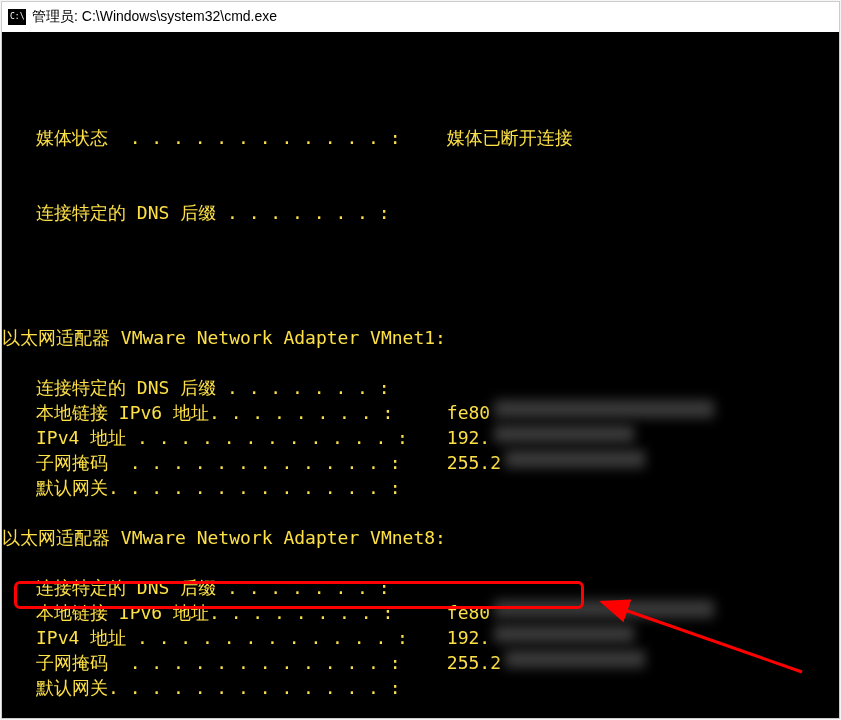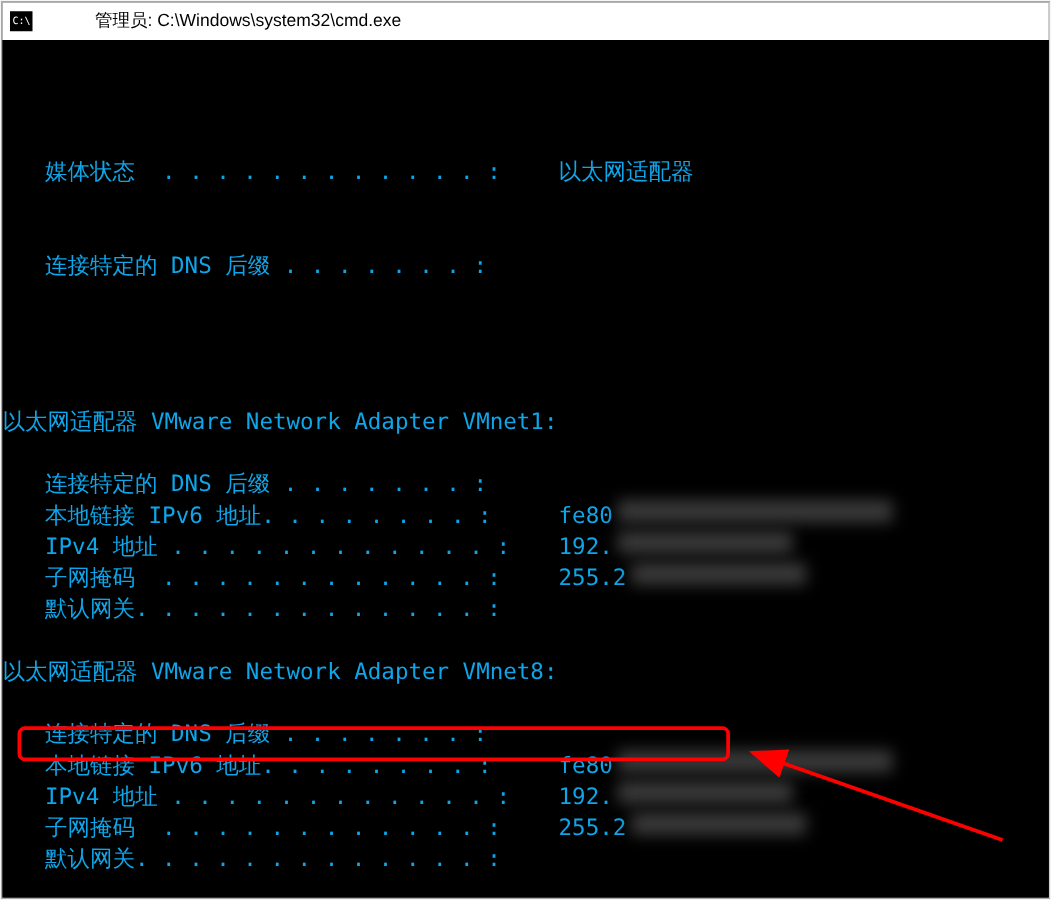--- a/index.html
+++ b/index.html
@@ -43,26 +43,25 @@
       font-size: 8px;
       position: absolute;
       top: 3px;
       left: 2px;
       font-family: Consolas, monospace;
     }
     .title-text {
       font-size: 14px;
       color: #000;
       font-family: "Microsoft YaHei", sans-serif;
-      margin-left: 44px;
     }
     .terminal {
       position: relative;
       background: #000;
-      color: #0ea5e9;
+      color: #fde047;
       font-size: 18px;
       line-height: 25px;
       padding: 18px 0 0 0;
       width: 100%;
       height: calc(100% - 30px);
       white-space: pre;
       overflow: hidden;
     }
     .line {
       display: flex;
@@ -110,21 +109,21 @@
 <div class="window">
   <div class="title-bar">
     <div class="cmd-icon"></div>
     <span class="title-text">管理员: C:\Windows\system32\cmd.exe</span>
   </div>
   <div class="terminal">
 
     <div class="line">
       <span class="indent"></span>
       <span class="label-col">媒体状态  . . . . . . . . . . . . :</span>
-      <span class="value-col"> 以太网适配器</span>
+      <span class="value-col"> 媒体已断开连接</span>
     </div>
     <div class="line">
       <span class="indent"></span>
       <span class="label-col">连接特定的 DNS 后缀 . . . . . . . :</span>
     </div>
 
     <div id="sections-container"><div class="line"></div><div class="line section-header">以太网适配器 VMware Network Adapter VMnet1:</div><div class="line"></div><div class="line"><span class="indent"></span><span class="label-col">连接特定的 DNS 后缀 . . . . . . . :</span><span class="value-col"></span></div><div class="line"><span class="indent"></span><span class="label-col">本地链接 IPv6 地址. . . . . . . . :</span><span class="value-col"> fe80<span class="blur-block blur-xl"></span></span></div><div class="line"><span class="indent"></span><span class="label-col">IPv4 地址 . . . . . . . . . . . . :</span><span class="value-col"> 192.<span class="blur-block blur-med"></span></span></div><div class="line"><span class="indent"></span><span class="label-col">子网掩码  . . . . . . . . . . . . :</span><span class="value-col"> 255.2<span class="blur-block blur-med"></span></span></div><div class="line"><span class="indent"></span><span class="label-col">默认网关. . . . . . . . . . . . . :</span><span class="value-col"></span></div><div class="line"></div><div class="line section-header">以太网适配器 VMware Network Adapter VMnet8:</div><div class="line"></div><div class="line"><span class="indent"></span><span class="label-col">连接特定的 DNS 后缀 . . . . . . . :</span><span class="value-col"></span></div><div class="line"><span class="indent"></span><span class="label-col">本地链接 IPv6 地址. . . . . . . . :</span><span class="value-col"> fe80<span class="blur-block blur-xl"></span></span></div><div class="line"><span class="indent"></span><span class="label-col">IPv4 地址 . . . . . . . . . . . . :</span><span class="value-col"> 192.<span class="blur-block blur-med"></span></span></div><div class="line"><span class="indent"></span><span class="label-col">子网掩码  . . . . . . . . . . . . :</span><span class="value-col"> 255.2<span class="blur-block blur-med"></span></span></div><div class="line"><span class="indent"></span><span class="label-col">默认网关. . . . . . . . . . . . . :</span><span class="value-col"></span></div><div class="line"></div></div>
 
     <div class="highlight-box" style="top: 549px; left: 12px; width: 570px; height: 28px;"></div>
 

